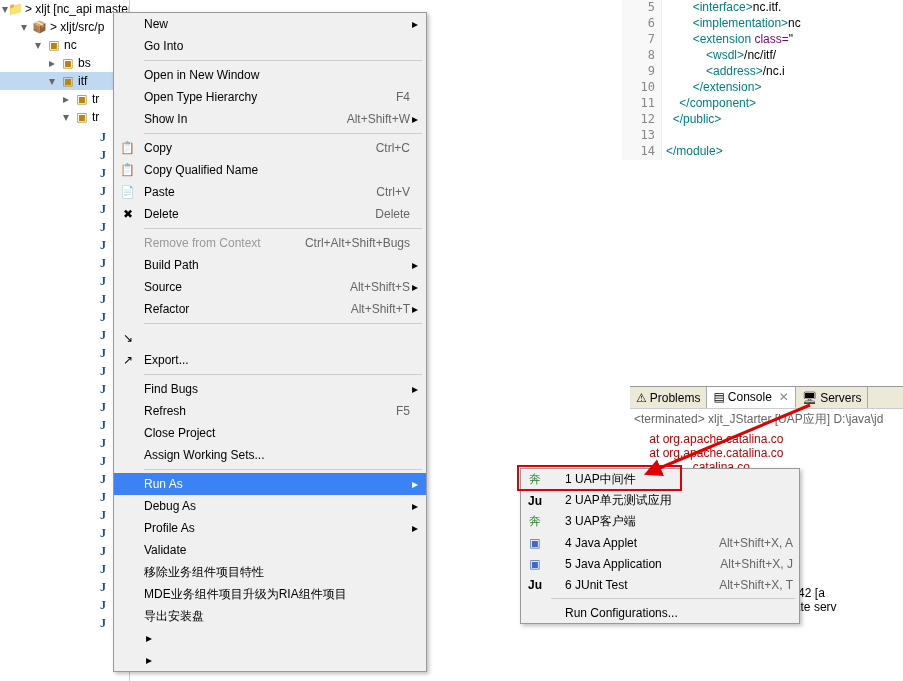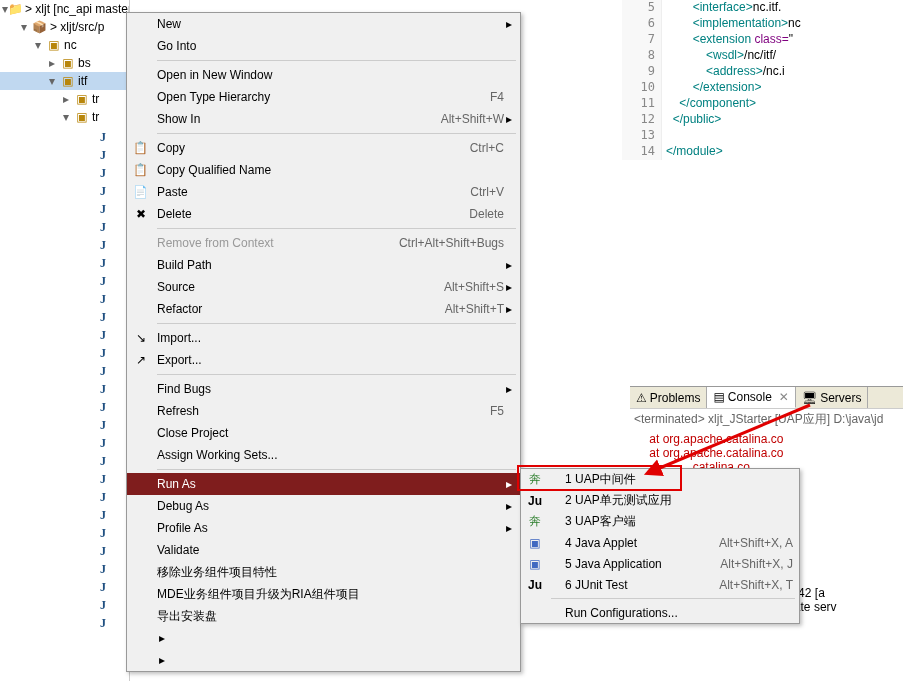--- a/index.html
+++ b/index.html
@@ -23,23 +23,23 @@
 
 .views-panel { position: absolute; left: 630px; top: 386px; right: 0; bottom: 0; background: #fff; border-top: 1px solid #999; }
 .tabs { display: flex; height: 22px; border-bottom: 1px solid #ccc; background: #ece9d8; }
 .tab { display: flex; align-items: center; padding: 0 6px; border-right: 1px solid #aaa; cursor: pointer; gap: 3px; }
 .tab.active { background: #fff; border-bottom: 1px solid #fff; }
 .console-head { padding: 2px 4px; color: #666; white-space: nowrap; overflow: hidden; }
 .console-body { padding: 2px 6px; font-family: Consolas, monospace; font-size: 11px; white-space: pre; }
 .err { color: #c00000; }
 .norm { color: #000; }
 
-.ctx-menu { position: absolute; left: 126px; top: 12px; width: 395px; background: #f0f0f0; border: 1px solid #999; box-shadow: 2px 2px 4px rgba(0,0,0,0.25); }
+.ctx-menu { position: absolute; left: 113px; top: 12px; width: 314px; background: #f0f0f0; border: 1px solid #999; box-shadow: 2px 2px 4px rgba(0,0,0,0.25); }
 .mi { display: flex; align-items: center; height: 22px; padding: 0 6px 0 30px; position: relative; cursor: pointer; }
-.mi.highlight { background: #7f1d1d; color: #fff; }
+.mi.highlight { background: #3b82f6; color: #fff; }
 .mi .icon { position: absolute; left: 4px; width: 20px; text-align: center; }
 .mi .label { flex: 1; }
 .mi .accel { color: #666; margin-left: 10px; }
 .mi .sub-arrow { width: 10px; text-align: center; }
 .msep { height: 1px; background: #ccc; margin: 3px 4px 3px 30px; }
 
 .sub-menu { position: absolute; left: 520px; top: 468px; width: 280px; background: #f0f0f0; border: 1px solid #999; box-shadow: 2px 2px 4px rgba(0,0,0,0.25); z-index: 20; }
 .sub-menu .mi { padding-left: 28px; height: 21px; }
 .sub-menu .mi .label { padding-left: 16px; }
 
@@ -245,21 +245,20 @@
     </div>
     <div class="mi">
       <span class="icon"></span>
       <span class="label">Refactor</span>
       <span class="accel">Alt+Shift+T</span>
       <span class="sub-arrow">▸</span>
     </div>
     <div class="msep"></div>
     <div class="mi">
       <span class="icon">↘</span>
-      <span class="label">Import...</span>
       <span class="sub-arrow"></span>
     </div>
     <div class="mi">
       <span class="icon">↗</span>
       <span class="label">Export...</span>
       <span class="sub-arrow"></span>
     </div>
     <div class="msep"></div>
     <div class="mi">
       <span class="icon"></span>

